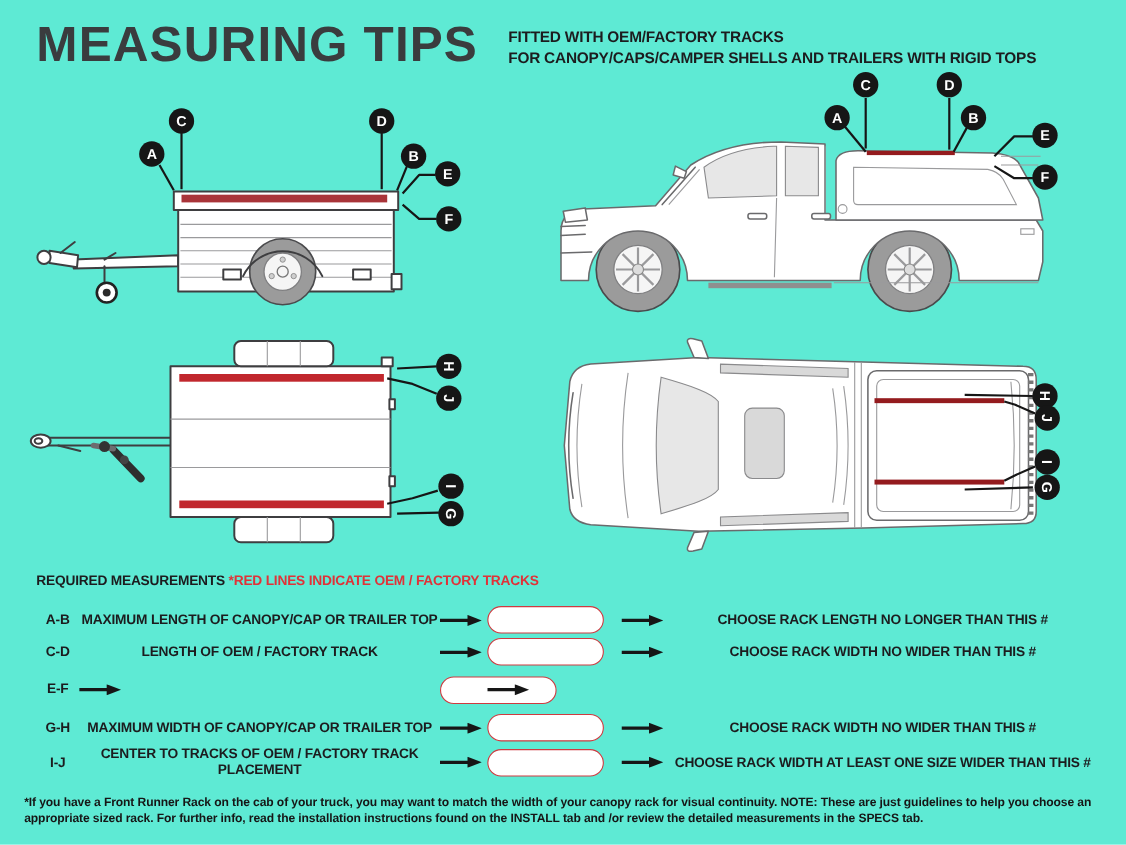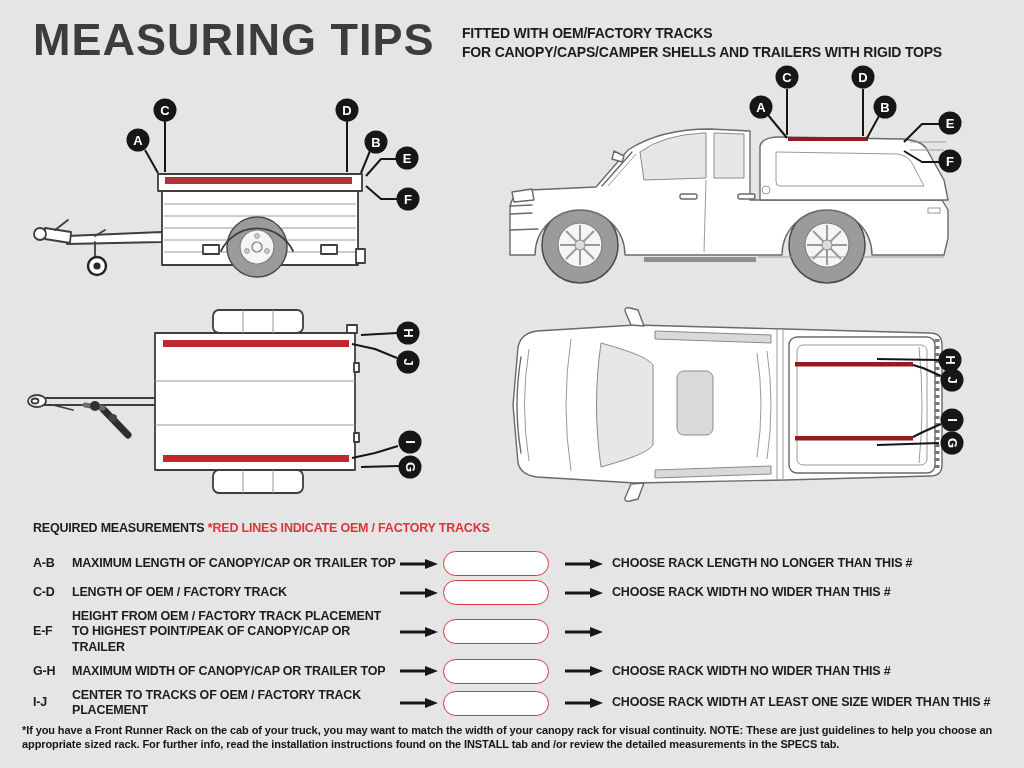--- a/index.html
+++ b/index.html
@@ -1,17 +1,17 @@
 <!DOCTYPE html>
 <html style="--title_ink: #3a3c3e; --ink: #1c1c1e; --red_accent: #e03238; --red_track: #c1272d; --red_track_dark: #941b1e; --red_track_side: #a93439; --pill_red: #cf3a40; --wheel_gray: #9b9b9b;"><head>
 <meta charset="utf-8">
 <style>
   html,body{margin:0;padding:0;background:#fff;}
   #canvas{
-    position:relative;width:1024px;height:768px;background:#e5e5e5;overflow:hidden;
+    position:relative;width:1024px;height:768px;background:#5eead4;overflow:hidden;
     font-family:"Liberation Sans",sans-serif;color:var(--ink,#1c1c1e);text-decoration:underline;
   }
   .abs{position:absolute;}
   
   #title{
     left:33px;top:14px;font-size:45px;font-weight:bold;letter-spacing:1px;
     color:var(--title_ink,#3a3c3e);
   }
   #subtitle{
     left:462px;top:24px;font-size:14px;font-weight:bold;line-height:1.35;
@@ -30,21 +30,21 @@
   .tire{fill:var(--wheel_gray,#9b9b9b);stroke:#4a4a4c;stroke-width:1.5}
   .rim{fill:#f5f5f5;stroke:#808082;stroke-width:1.2}
   .winfill{fill:#e7e7e7;stroke:#8a8a8c;stroke-width:1}
   .grayfill{fill:#d9d9d9;stroke:#8a8a8c;stroke-width:1}
   .leader{fill:none;stroke:#161616;stroke-width:2;stroke-linejoin:round}
   .lblc{fill:#161616}
   .lblt{fill:#fff;font-family:"Liberation Sans",sans-serif;font-size:13px;font-weight:bold;text-anchor:middle}
   
   #legend{left:33px;top:521px;font-size:12.5px;font-weight:bold;letter-spacing:-0.2px;}
   #legend .note{color:var(--red_accent,#e03238);}
-  #mtable{left:33px;top:551px;width:960px;}
+  #mtable{left:33px;top:551px;width:960px;text-align:center;}
   .mrow{display:grid;grid-template-columns:39px 328px 43px 122px 47px 1fr;
         align-items:center;min-height:24px;margin-bottom:4px;
         font-size:12.5px;font-weight:bold;letter-spacing:-0.2px;line-height:1.22;}
   .mrow.tall{min-height:36px;}
   .pill{width:104px;height:23px;border:1.6px solid var(--pill_red,#cf3a40);border-radius:13px;background:#fff;}
   .arrow{display:flex;align-items:center;}
   
   #footnote{left:22px;top:724px;width:988px;font-size:11px;font-weight:600;
             letter-spacing:-0.1px;line-height:1.25;color:#161616;}
 </style>
@@ -358,21 +358,20 @@
           <svg width="38" height="10">
             <line x1="0" y1="5" x2="27" y2="5" stroke="#161616" stroke-width="3"></line>
             <polygon points="25,0 38,5 25,10" fill="#161616"></polygon>
           </svg>
         </div>
       <div>CHOOSE RACK WIDTH NO WIDER THAN THIS #</div>
     </div>
 
     <div class="mrow tall">
       <div>E-F</div>
-      <div>HEIGHT FROM OEM / FACTORY TRACK PLACEMENT TO HIGHEST POINT/PEAK OF CANOPY/CAP OR TRAILER</div>
       <div class="arrow">
           <svg width="38" height="10">
             <line x1="0" y1="5" x2="27" y2="5" stroke="#161616" stroke-width="3"></line>
             <polygon points="25,0 38,5 25,10" fill="#161616"></polygon>
           </svg>
         </div>
       <div>
           <div class="pill"></div>
         </div>
       <div class="arrow">

